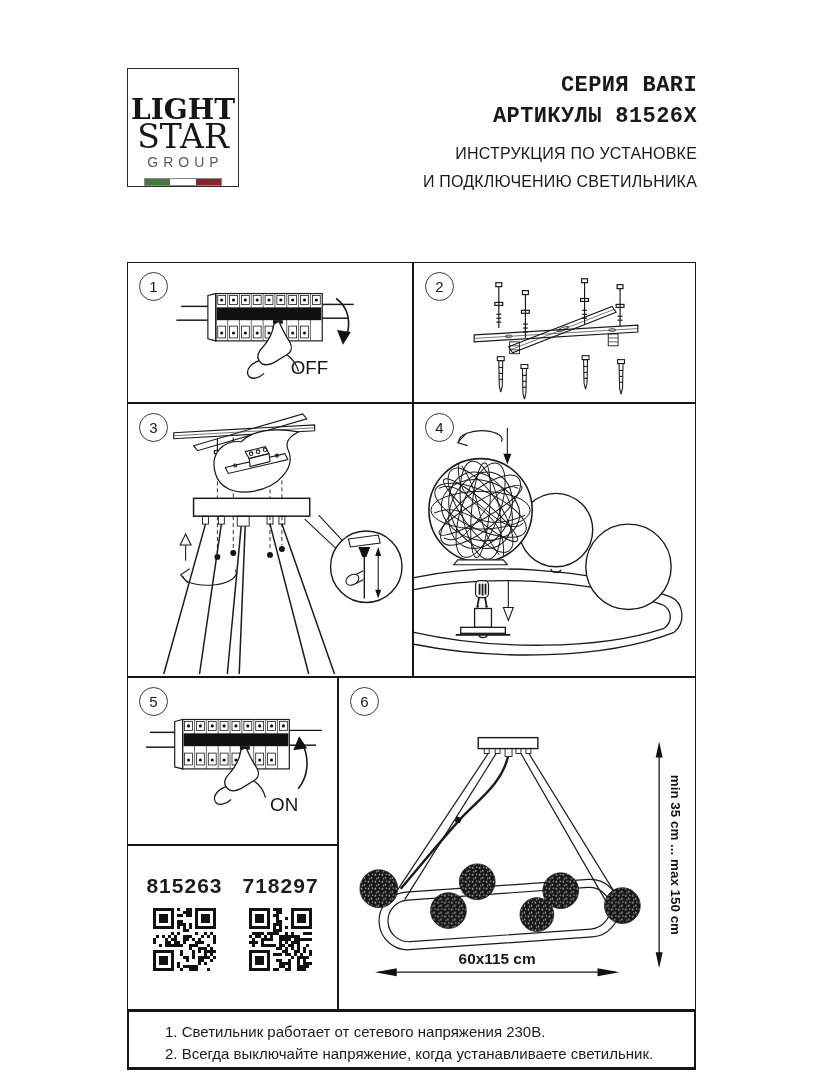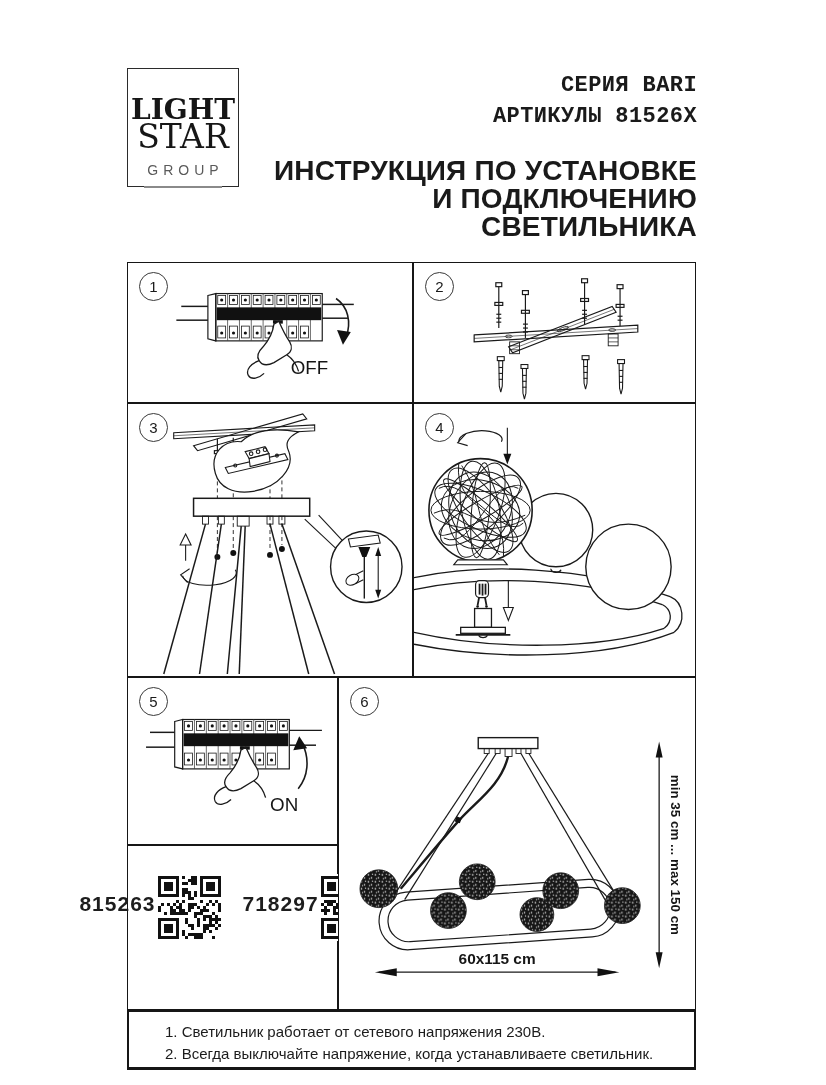--- a/index.html
+++ b/index.html
@@ -6,38 +6,38 @@
   .page{position:relative;width:826px;height:1085px;background:#fff;overflow:hidden;
         font-family:"Liberation Sans","DejaVu Sans",sans-serif;color:#1a1a1a;}
   
   .logo-box{position:absolute;left:127px;top:68px;width:112px;height:119px;
             border:1.5px solid #2b2b2b;background:#fff;display:flex;flex-direction:column;
             align-items:center;justify-content:flex-start;box-sizing:border-box;padding-top:28px;}
   .logo-light{font-family:"DejaVu Serif","Liberation Serif",serif;font-weight:700;
               font-size:28px;line-height:25px;letter-spacing:0;color:#161616;}
   .logo-star{font-family:"DejaVu Serif","Liberation Serif",serif;font-weight:400;
              font-size:33px;line-height:30px;color:#161616;}
-  .logo-group{font-size:14px;letter-spacing:5px;color:#5a5a5a;margin-top:10px;margin-left:5px;line-height:16px;}
+  .logo-group{font-size:14px;letter-spacing:5px;color:#5a5a5a;margin-top:2px;margin-left:5px;line-height:16px;}
   .logo-flag{width:76px;height:6px;margin-top:8px;border:1px solid #8a8a8a;display:flex;}
   .logo-flag span{flex:1;height:100%;}
   .hdr-text{position:absolute;right:129px;top:70px;width:480px;text-align:right;}
   .hdr-series{font-size:22px;font-weight:700;letter-spacing:.4px;line-height:31px;font-family:Liberation Mono, monospace;}
-  .hdr-title{font-size:28px;font-weight:700;letter-spacing:.2px;line-height:28px;margin-top:25px;}
+  .hdr-title{font-size:16px;font-weight:400;letter-spacing:.2px;line-height:28px;margin-top:8px;}
   
   .grid{position:absolute;left:127px;top:262px;width:569px;height:748px;}
   .cell{position:absolute;border:1px solid #161616;background:#fff;box-sizing:border-box;}
   .stepnum{position:absolute;left:11px;top:9px;width:27px;height:27px;border:1.5px solid #3a3a3a;
            border-radius:50%;display:flex;align-items:center;justify-content:center;
            font-size:15px;color:#1a1a1a;background:#fff;z-index:3;}
   svg{display:block;}
   .draw{position:absolute;left:0;top:0;width:100%;height:100%;}
   svg text{font-family:"Liberation Sans","DejaVu Sans",sans-serif;fill:#161616;}
   
   .qr-cell{display:flex;justify-content:center;align-items:flex-start;gap:20px;padding-top:28px;}
-  .qr-block{display:flex;flex-direction:row;align-items:center;}
+  .qr-block{display:flex;flex-direction:column;align-items:center;}
   .qr-code-label{font-size:21px;font-weight:700;letter-spacing:1px;color:#1d1d1d;margin-bottom:8px;}
   .qr-frame{background:#fff;padding:2px;}
   
   .footer-box{position:absolute;left:127px;top:1010px;width:569px;height:60px;box-sizing:border-box;
               border:2px solid #161616;border-bottom-width:3px;background:#fff;
               padding:9px 0 0 36px;}
   .footer-box div{font-size:15px;line-height:22px;color:#1c1c1c;}
 </style>
 </head>
 <body>

